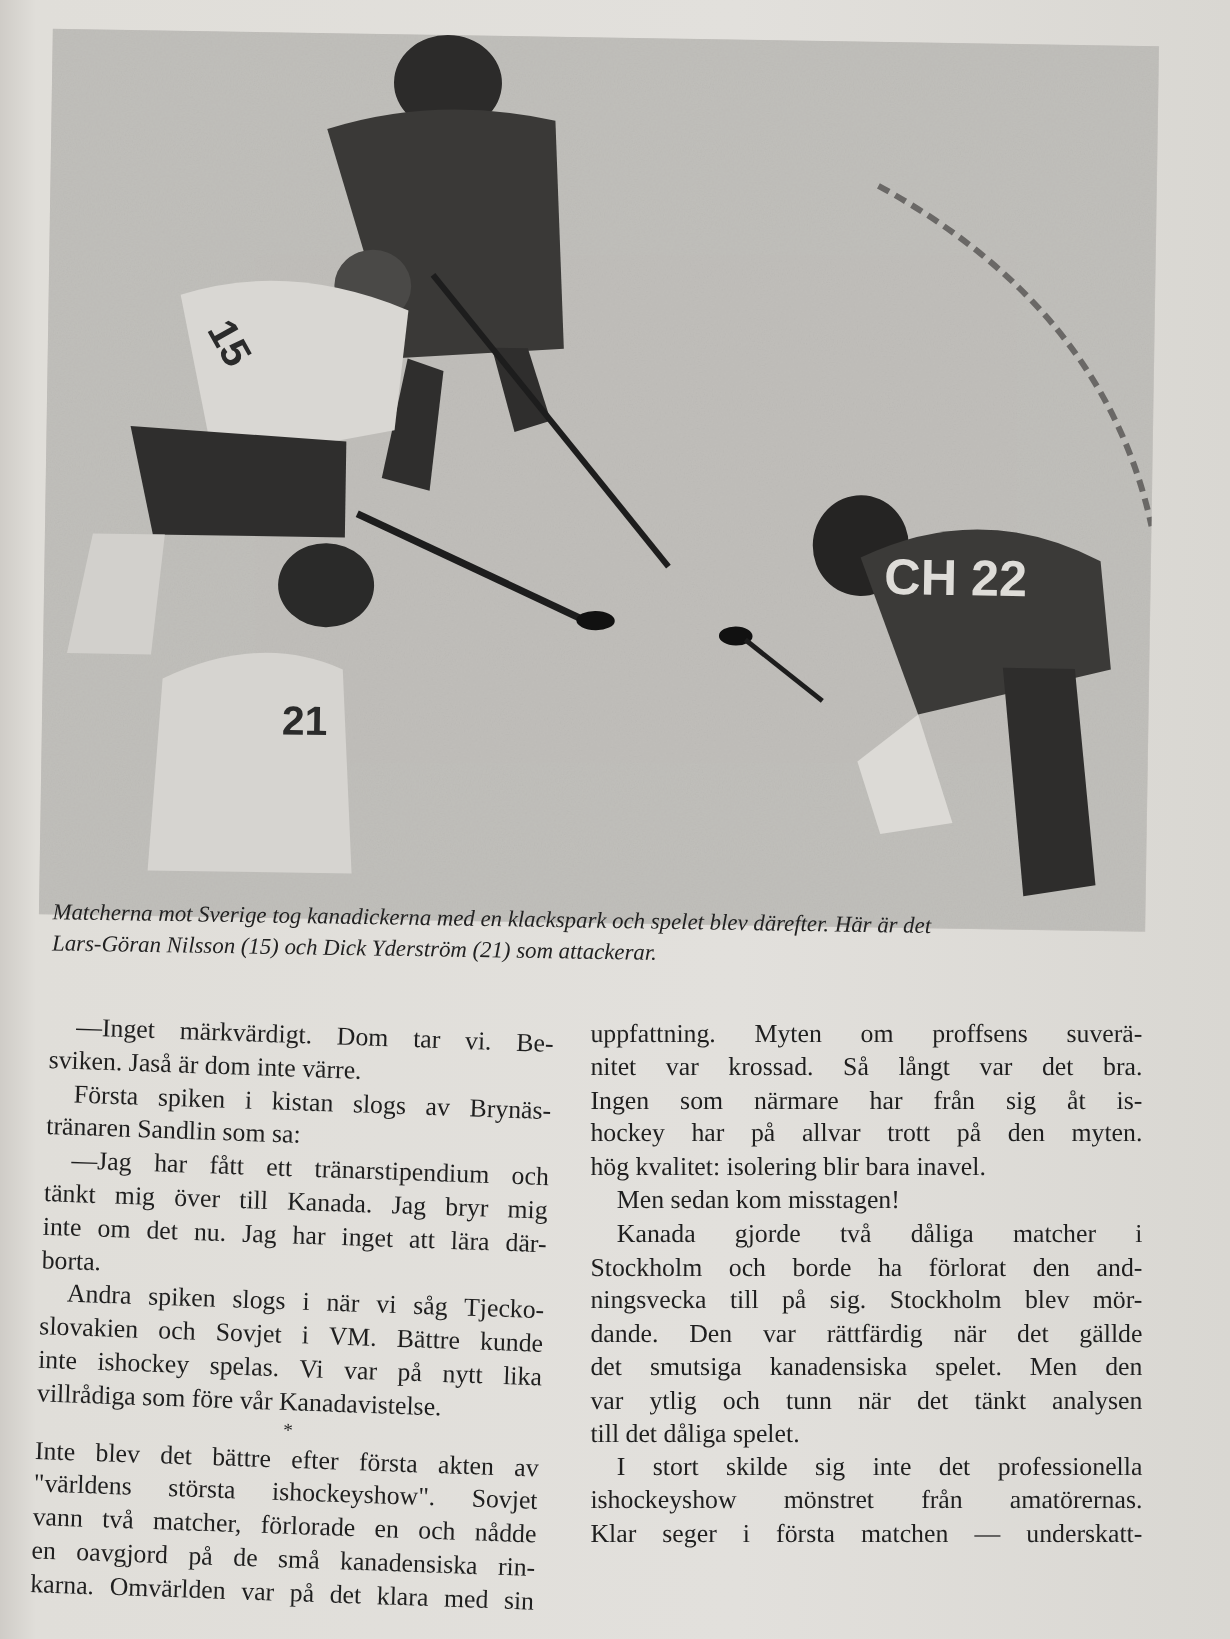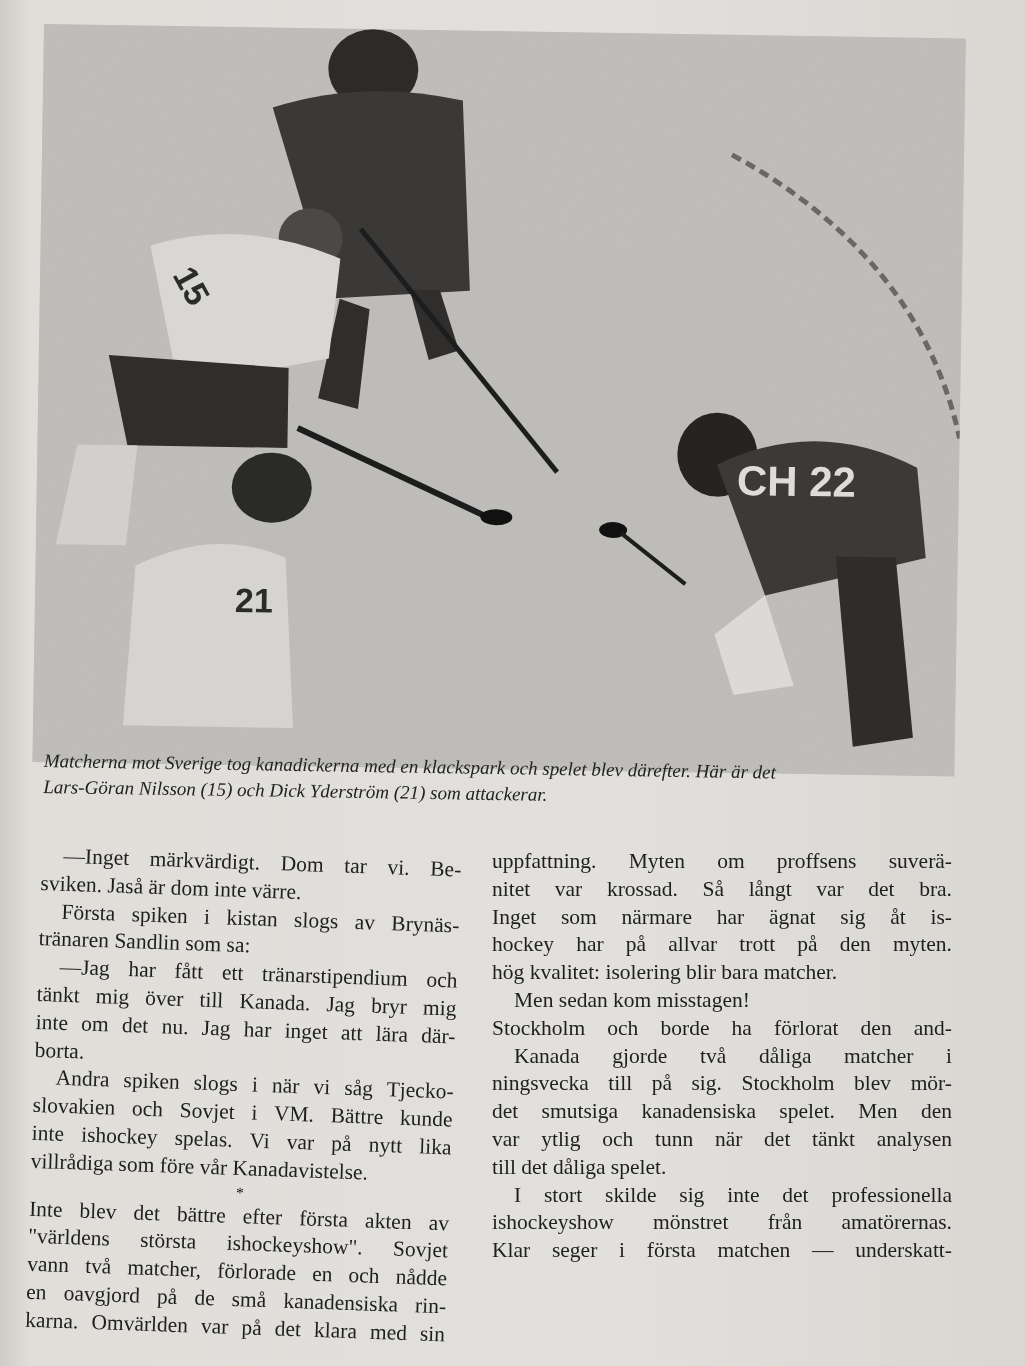--- a/index.html
+++ b/index.html
@@ -110,26 +110,27 @@
   <span class="ln">Inte blev det bättre efter första akten av</span>
   <span class="ln">"världens största ishockeyshow". Sovjet</span>
   <span class="ln">vann två matcher, förlorade en och nådde</span>
   <span class="ln">en oavgjord på de små kanadensiska rin-</span>
   <span class="ln">karna. Omvärlden var på det klara med sin</span>
 </div>
 
 <div class="col right-col">
   <span class="ln">uppfattning. Myten om proffsens suverä-</span>
   <span class="ln">nitet var krossad. Så långt var det bra.</span>
-  <span class="ln">Inget som närmare har ägnat sig åt is-</span>
+  <span class="ln">Ingen som närmare har från sig åt is-</span>
   <span class="ln">hockey har på allvar trott på den myten.</span>
-  <span class="ln last">hög kvalitet: isolering blir bara matcher.</span>
+  <span class="ln last">hög kvalitet: isolering blir bara inavel.</span>
   <span class="ln last ind">Men sedan kom misstagen!</span>
+  <span class="ln ind">Kanada gjorde två dåliga matcher i</span>
   <span class="ln">Stockholm och borde ha förlorat den and-</span>
-  <span class="ln ind">Kanada gjorde två dåliga matcher i</span>
   <span class="ln">ningsvecka till på sig. Stockholm blev mör-</span>
+  <span class="ln">dande. Den var rättfärdig när det gällde</span>
   <span class="ln">det smutsiga kanadensiska spelet. Men den</span>
   <span class="ln">var ytlig och tunn när det tänkt analysen</span>
   <span class="ln last">till det dåliga spelet.</span>
   <span class="ln ind">I stort skilde sig inte det professionella</span>
   <span class="ln">ishockeyshow mönstret från amatörernas.</span>
   <span class="ln">Klar seger i första matchen — underskatt-</span>
 </div>
 
 </body></html>

